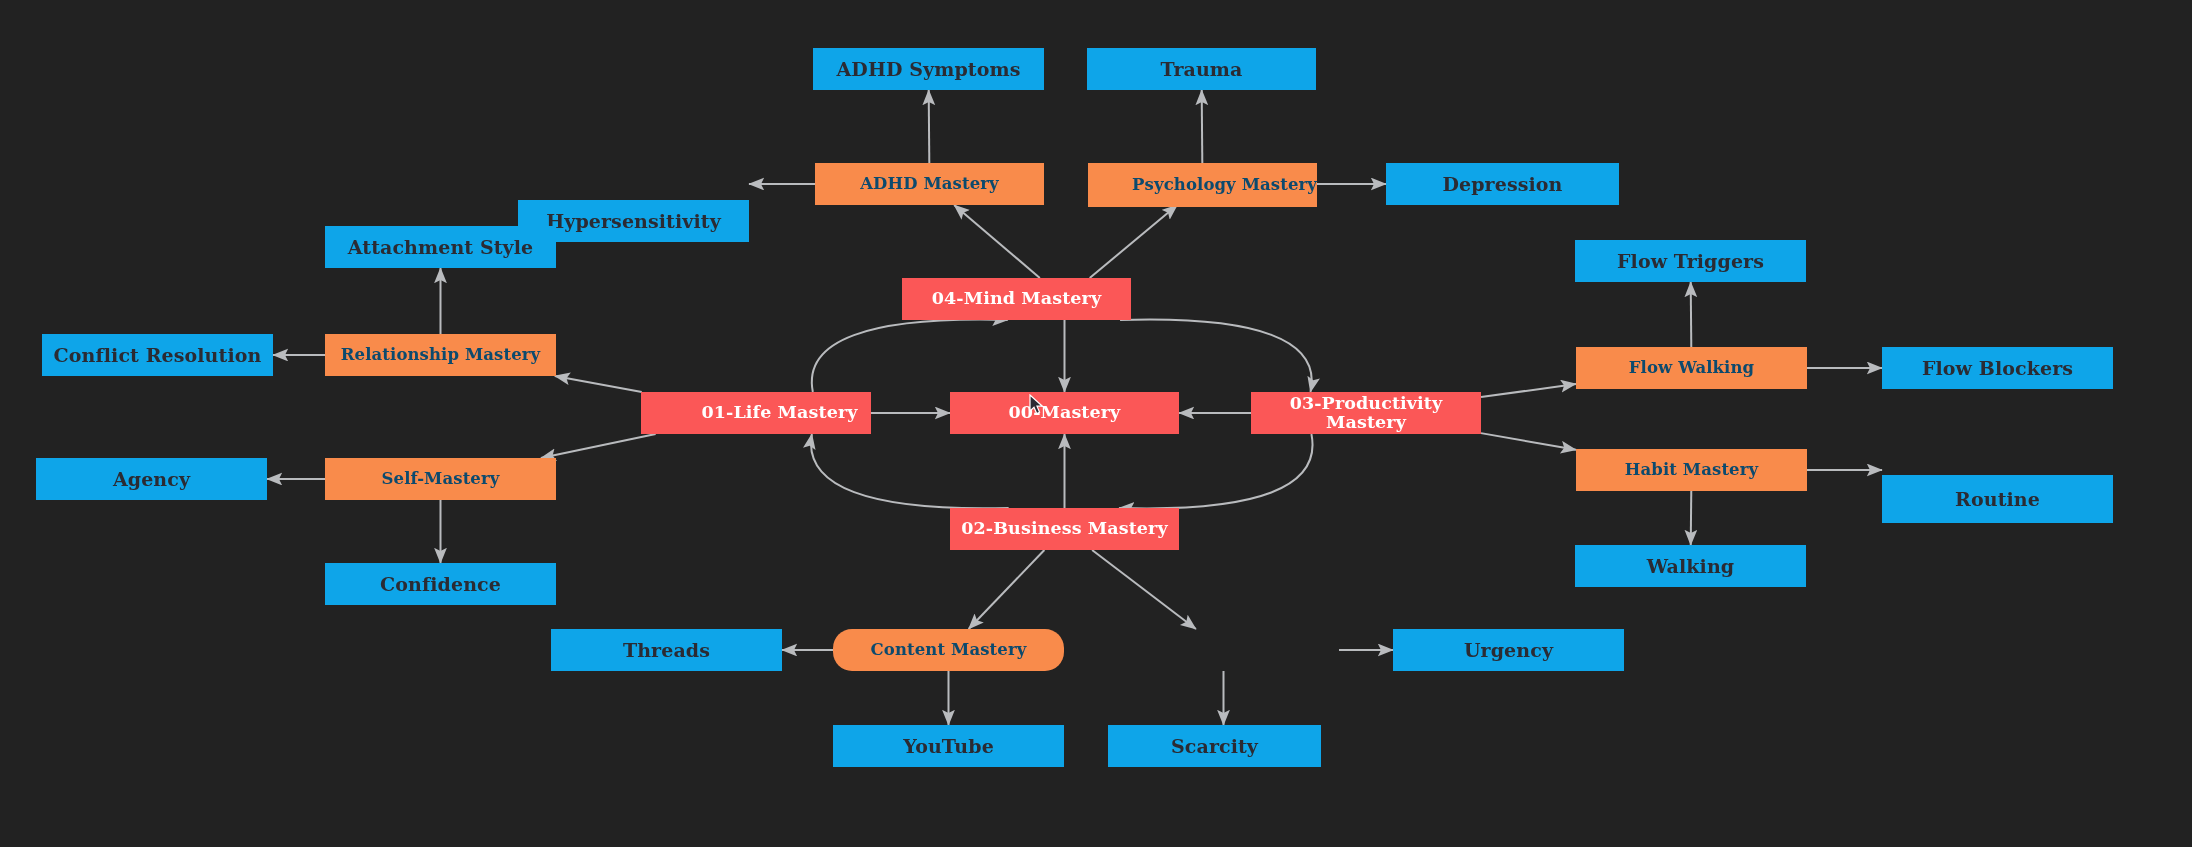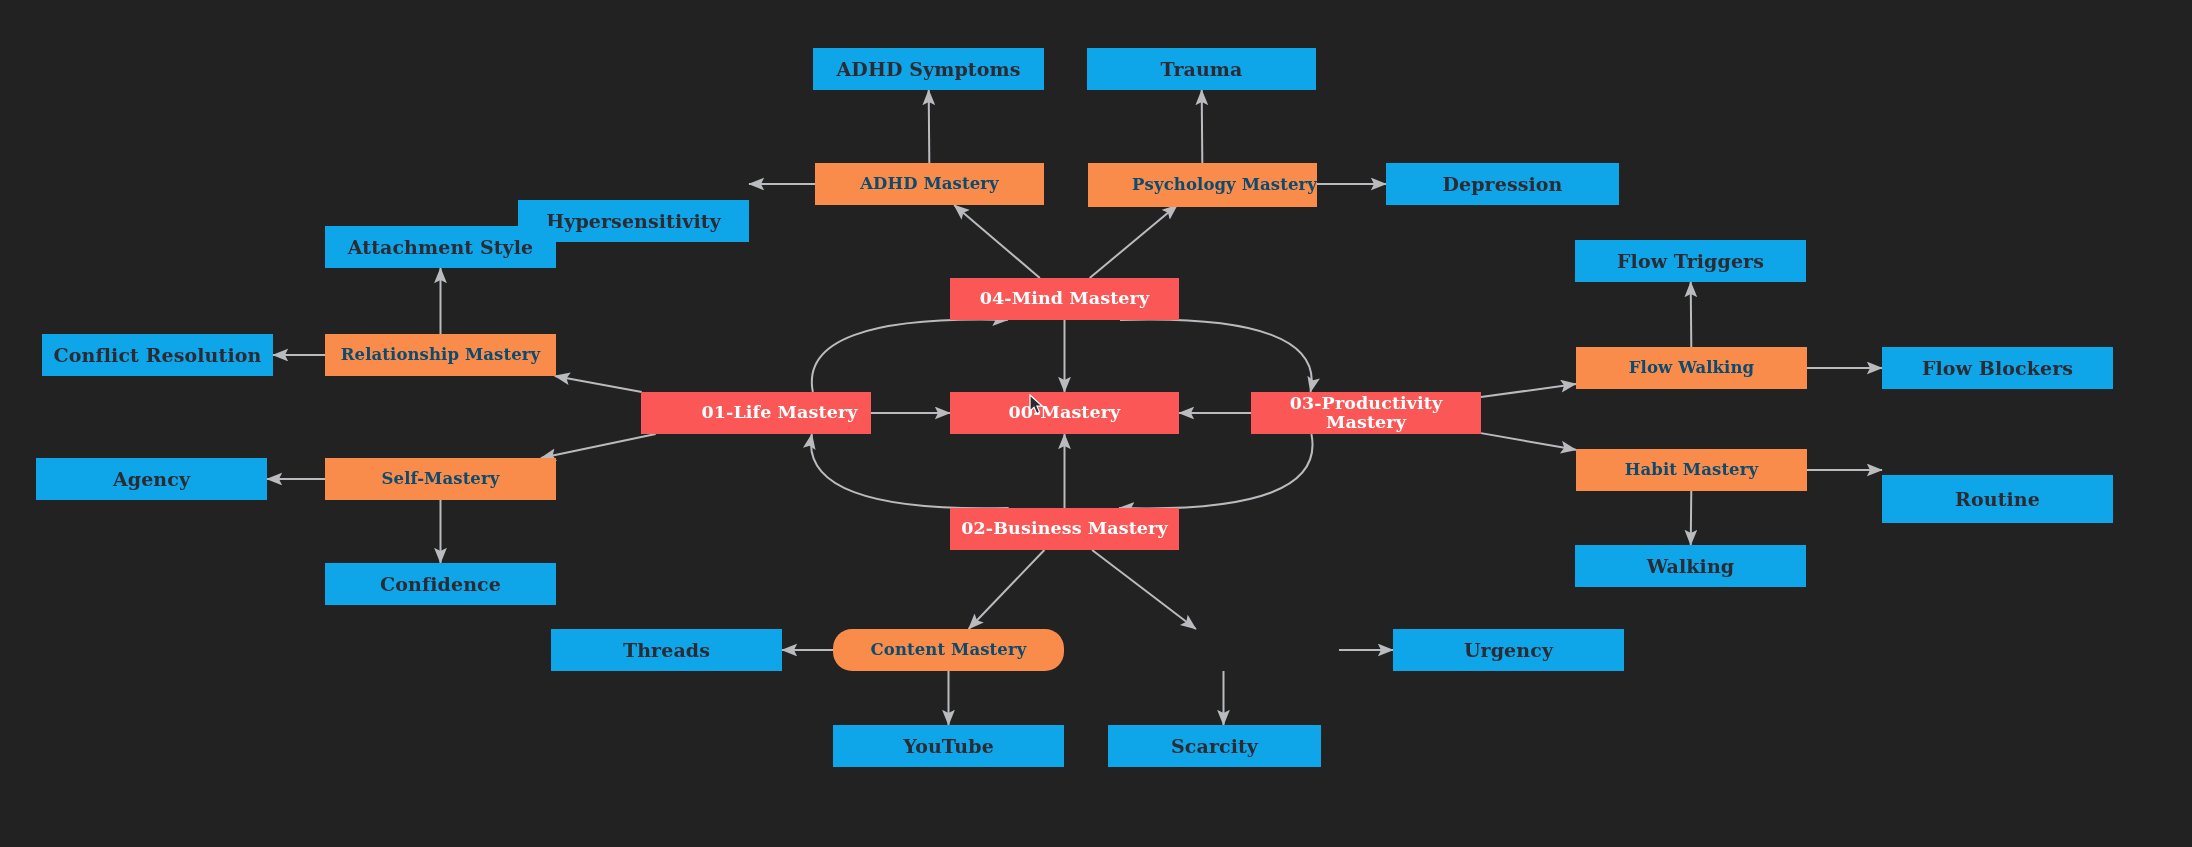--- a/index.html
+++ b/index.html
@@ -70,21 +70,21 @@
     </div>
     <div class="node core" style="left: 641px; top: 392px; width: 230px; height: 42px; padding-left: 47px;">
       <span>01-Life Mastery</span>
     </div>
     <div class="node core" style="left: 950px; top: 508px; width: 229px; height: 42px;">
       <span>02-Business Mastery</span>
     </div>
     <div class="node core" style="left: 1251px; top: 392px; width: 230px; height: 42px;">
       <span>03-Productivity Mastery</span>
     </div>
-    <div class="node core" style="left: 950px; top: 278px; width: 229px; height: 42px;">
+    <div class="node core" style="left: 902px; top: 278px; width: 229px; height: 42px;">
       <span>04-Mind Mastery</span>
     </div>
     <div class="node branch" style="left: 815px; top: 163px; width: 229px; height: 42px;">
       <span>ADHD Mastery</span>
     </div>
     <div class="node branch" style="left: 1088px; top: 163px; width: 229px; height: 44px; justify-content: flex-end;">
       <span>Psychology Mastery</span>
     </div>
     <div class="node branch" style="left: 325px; top: 334px; width: 231px; height: 42px;">
       <span>Relationship Mastery</span>

